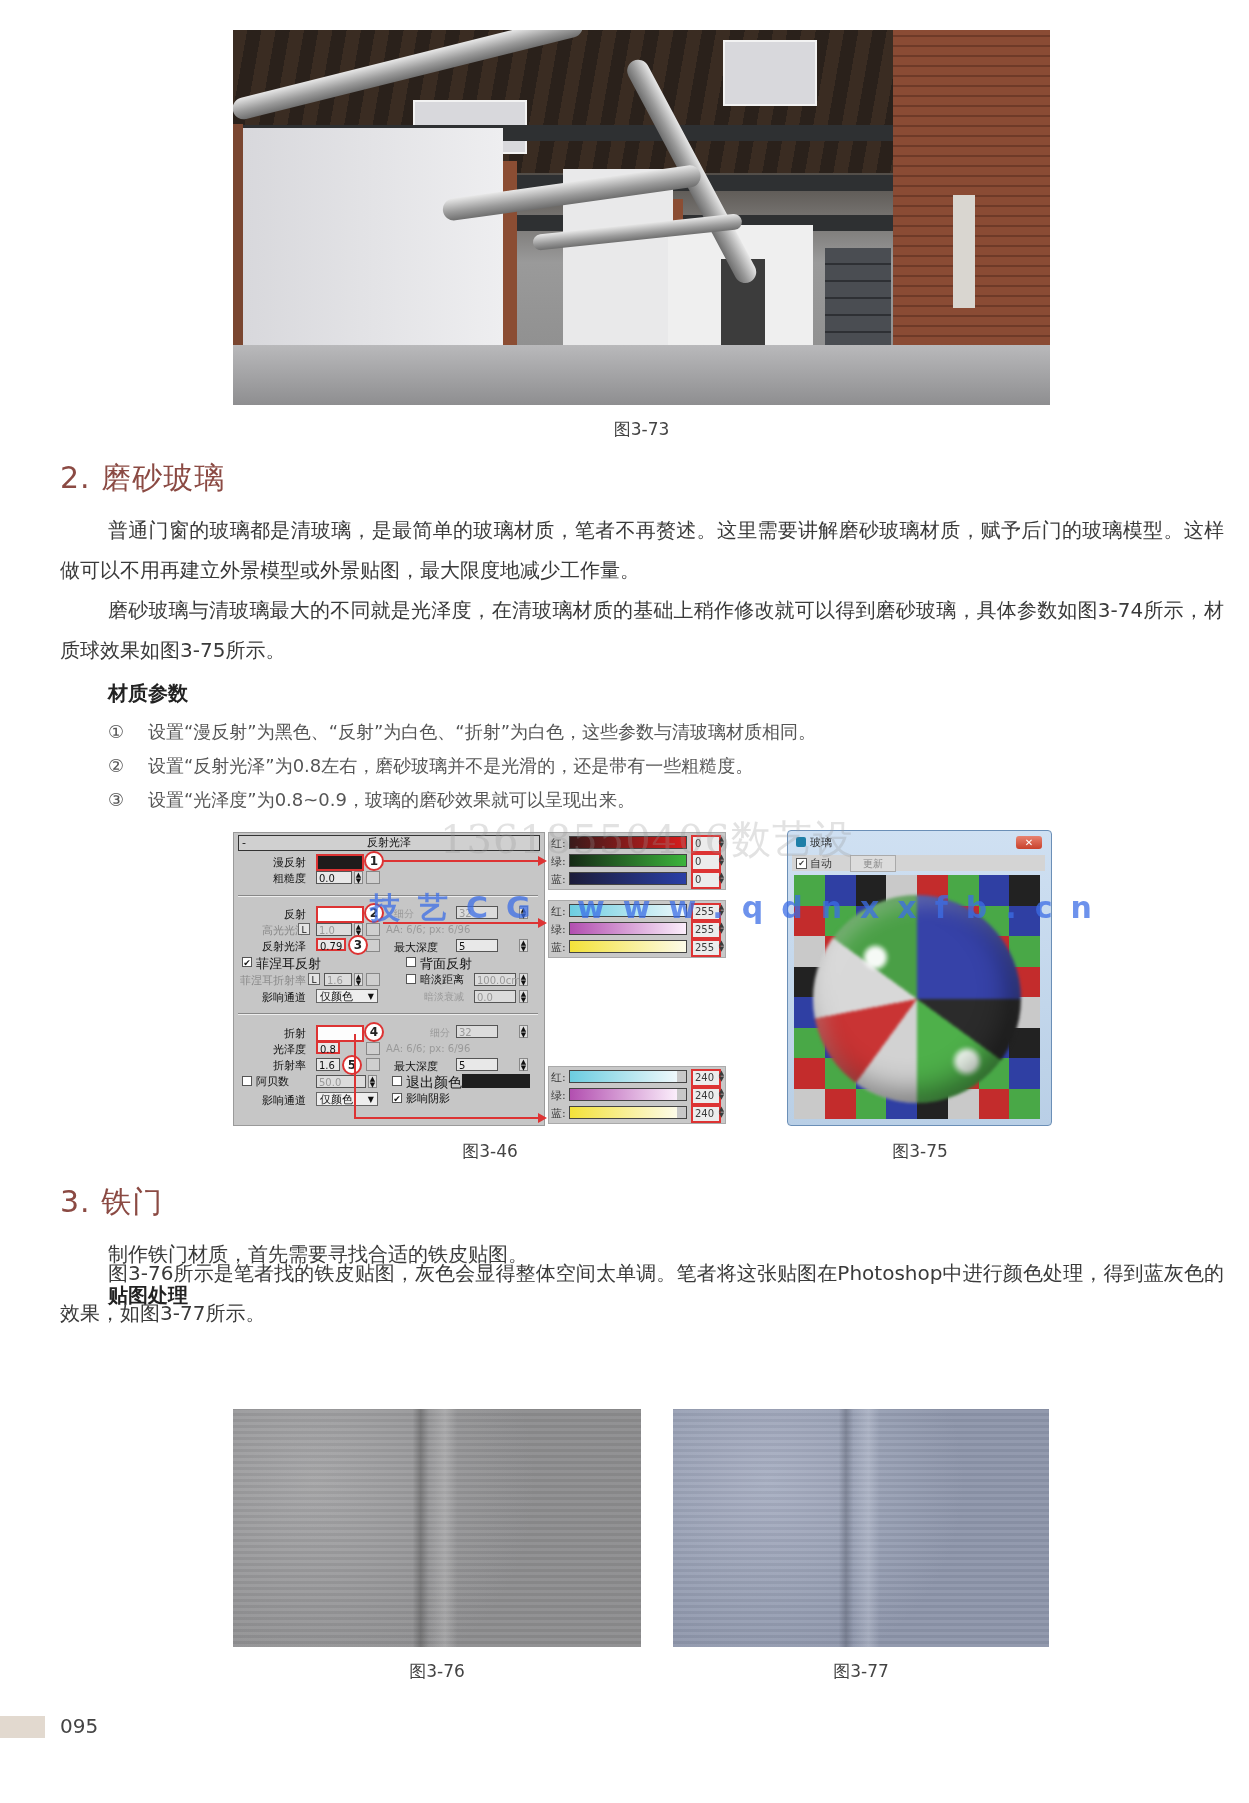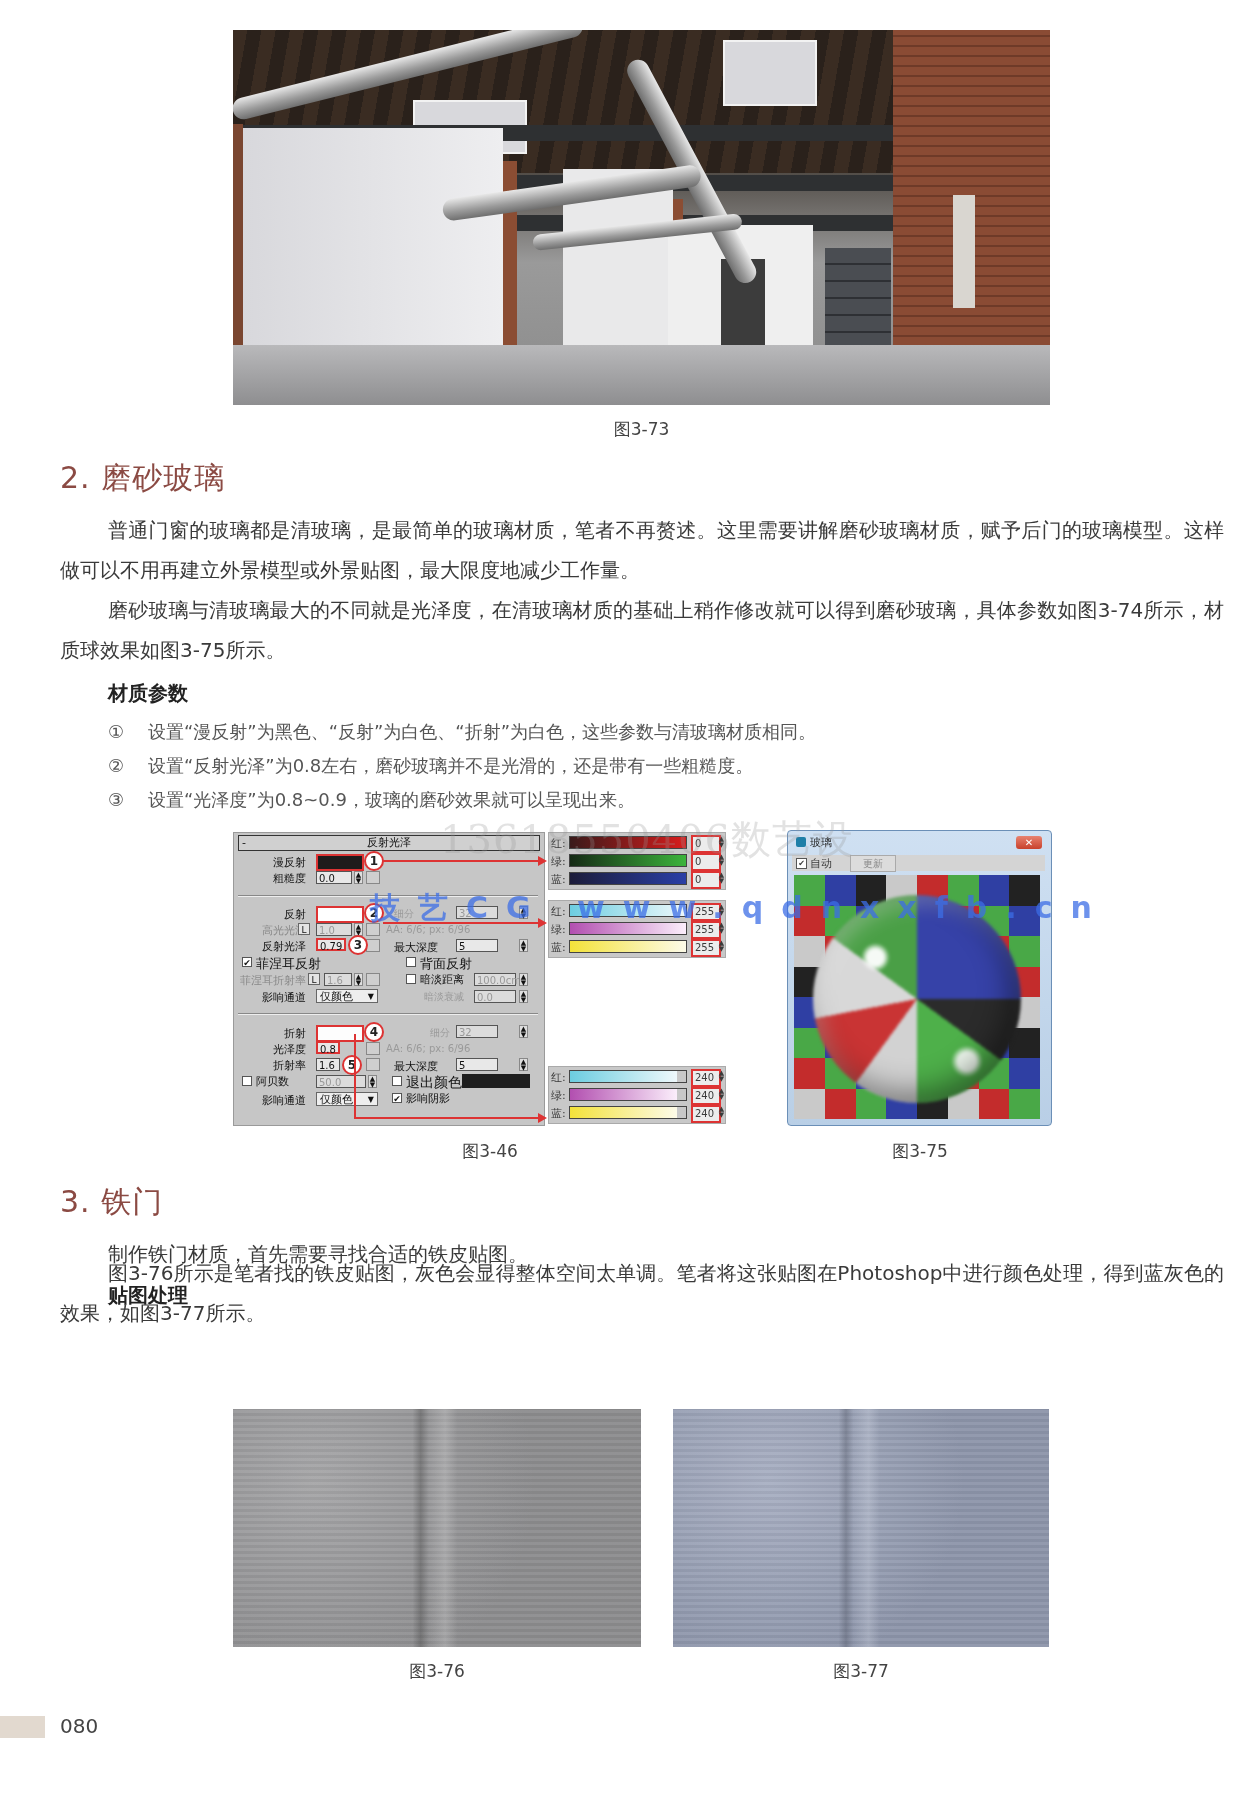--- a/index.html
+++ b/index.html
@@ -411,13 +411,13 @@
 <div class="abs para" style="left:108px;top:1234px;">制作铁门材质，首先需要寻找合适的铁皮贴图。</div>
 <div class="abs subhead" style="left:108px;top:1282px;">贴图处理</div>
 <div class="abs para indent" style="left:60px;top:1253px;width:1164px;">图3-76所示是笔者找的铁皮贴图，灰色会显得整体空间太单调。笔者将这张贴图在Photoshop中进行颜色处理，得到蓝灰色的效果，如图3-77所示。</div>
 
 <div class="abs tex tex1"></div>
 <div class="abs tex tex2"></div>
 <div class="abs caption" style="left:337px;top:1660px;width:200px;text-align:center;">图3-76</div>
 <div class="abs caption" style="left:761px;top:1660px;width:200px;">图3-77</div>
 
 <div class="abs page-tab"></div>
-<div class="abs page-num">080</div>
+<div class="abs page-num">095</div>
 
 </body></html>

